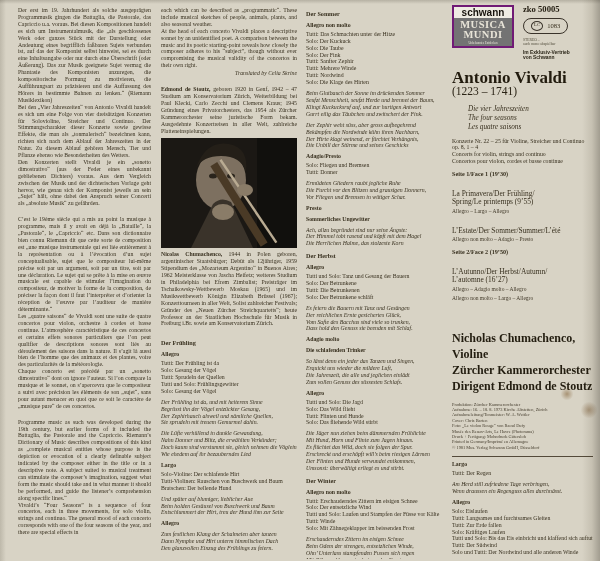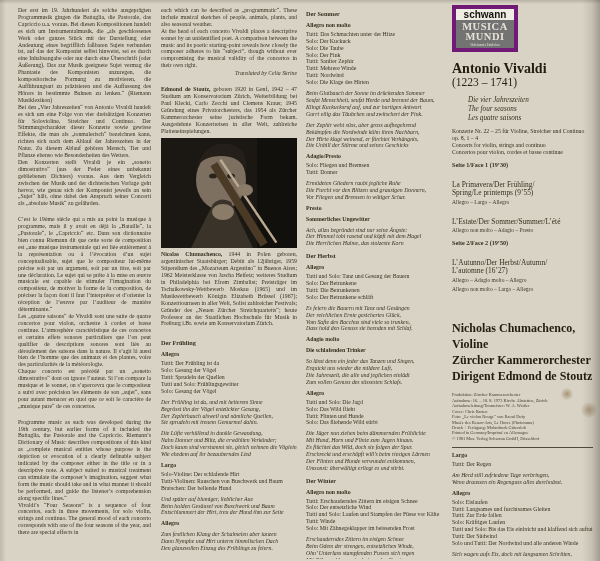--- a/index.html
+++ b/index.html
@@ -20,36 +20,36 @@
   .gap{height:7px;}
   .tiny{font-size:4.4px;line-height:5.4px;white-space:pre-line;margin-top:8px;color:#453d2e;}
   .rule{border-top:1px solid #544a3a;margin:6px 0 4px;}
   .t1{font-size:7.4px;line-height:8.4px;white-space:pre-line;margin:12px 0 1px;}
   .mov{font-size:5.5px;margin:0 0 2px;color:#403828;}
   .big{font-size:12px;line-height:16px;font-weight:700;white-space:pre-line;margin-top:28px;color:#231d10;}
   .it-lines{font-style:italic;font-size:7.2px;line-height:8.8px;white-space:pre-line;margin:7px 16px 6px;}
   .wl{white-space:pre-line;font-size:5.8px;line-height:6.9px;margin-bottom:4px;}
   
   .rp-head{display:flex;gap:9px;align-items:flex-start;}
-  .logo{width:58px;border:4px solid #701a75;background:#efece3;flex:none;}
+  .logo{width:58px;border:2px solid #701a75;background:#efece3;flex:none;}
   .logo-top{font-family:"Liberation Sans",sans-serif;font-weight:700;font-size:10px;line-height:11px;
             text-align:center;color:#16120c;}
   .logo-black{background:#737373;color:#e8e4d8;text-align:center;font-weight:700;
               font-size:10.5px;line-height:9.5px;padding:2px 0 1px;letter-spacing:0.5px;}
   .logo-tag{font-size:3px;line-height:4px;font-weight:400;margin-top:2px;letter-spacing:0;}
   .codes{padding-top:1px;}
   .cat{font-weight:700;font-size:8.6px;color:#221c10;}
   .lc{display:inline-flex;align-items:center;gap:4px;border:1.2px solid #3a332a;border-radius:9px;
       padding:2px 7px;margin-top:5px;}
   .lc-l{border:1px solid #3a332a;border-radius:50%;font-size:4.8px;line-height:4.8px;padding:1.5px 2px;}
   .lc-n{font-size:6.6px;line-height:6.6px;}
   .stereo{font-size:3.7px;line-height:4.5px;white-space:pre-line;margin-top:4px;color:#55503f;}
   .dist{font-family:"Liberation Sans",sans-serif;font-weight:700;font-size:4.9px;line-height:5.7px;
         white-space:pre-line;margin-top:3px;color:#241f12;}
-  .artist{font-weight:700;font-size:14px;line-height:14px;margin-top:10px;color:#221b0e;}
+  .artist{font-weight:700;font-size:17px;line-height:14px;margin-top:10px;color:#221b0e;}
   .dates{font-size:11.5px;line-height:13px;color:#2a2315;}
   .photo{width:136px;height:110px;margin:4px 0 3px;}
   
   .edge-r{position:absolute;right:0;top:0;bottom:0;width:18px;
           background:linear-gradient(to right,rgba(40,30,10,0) 0%,rgba(40,30,10,0.10) 55%,rgba(20,15,5,0.28) 100%);}
   .edge-t{position:absolute;left:0;right:0;top:0;height:4px;
           background:linear-gradient(to bottom,rgba(30,25,10,0.18),rgba(30,25,10,0));}
   .edge-l{position:absolute;left:0;top:0;bottom:0;width:6px;
           background:linear-gradient(to right,rgba(30,25,10,0.14),rgba(30,25,10,0));}
   .stain1{position:absolute;left:560px;top:388px;width:14px;height:12px;
@@ -203,20 +203,31 @@
   <div id="col4" class="col">
     <div class="rp-head">
       <div class="logo">
         <div class="logo-top">schwann</div>
         <div class="logo-black">
           <div>MUSICA</div>
           <div>MUNDI</div>
           <div class="logo-tag">Unbekanntes Entdecken</div>
         </div>
       </div>
+      <div class="codes">
+        <div class="cat">zko 50005</div>
+        <div class="lc">
+          <span class="lc-l">LC</span>
+          <span class="lc-n">1083</span>
+        </div>
+        <div class="stereo">STEREO –
+auch mono abspielbar</div>
+        <div class="dist">Im Exklusiv-Vertrieb
+von Schwann</div>
+      </div>
     </div>
     <div class="artist">Antonio Vivaldi</div>
     <div class="dates">(1223 – 1741)</div>
     <div>
         <div class="blk it-lines">Die vier Jahreszeiten
 The four seasons
 Les quatre saisons</div>
         <div class="blk wl">Konzerte Nr. 22 – 25 für Violine, Streicher und Continuo op. 8, 1 – 4
 Concerts for violin, strings and continuo
 Concertos pour violon, cordes et basse continue</div>

